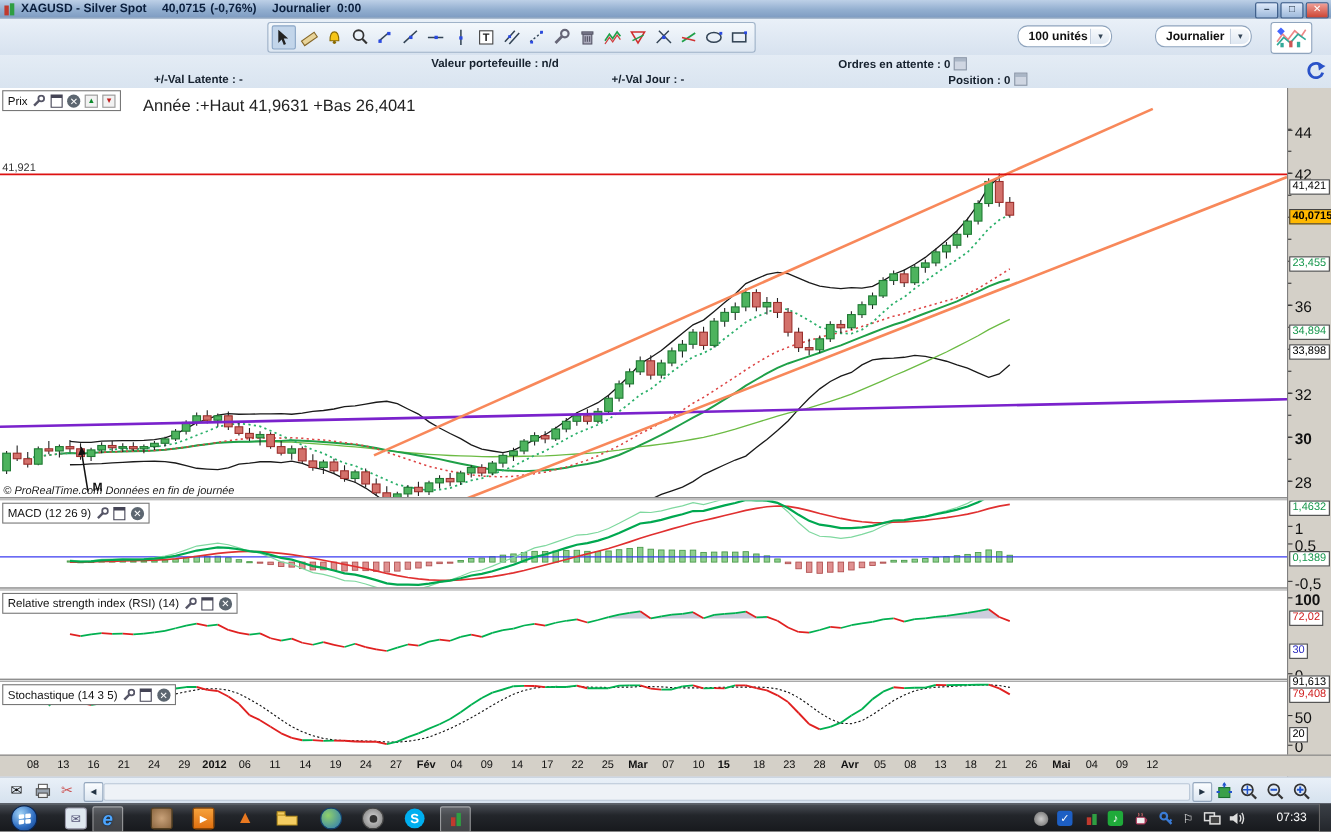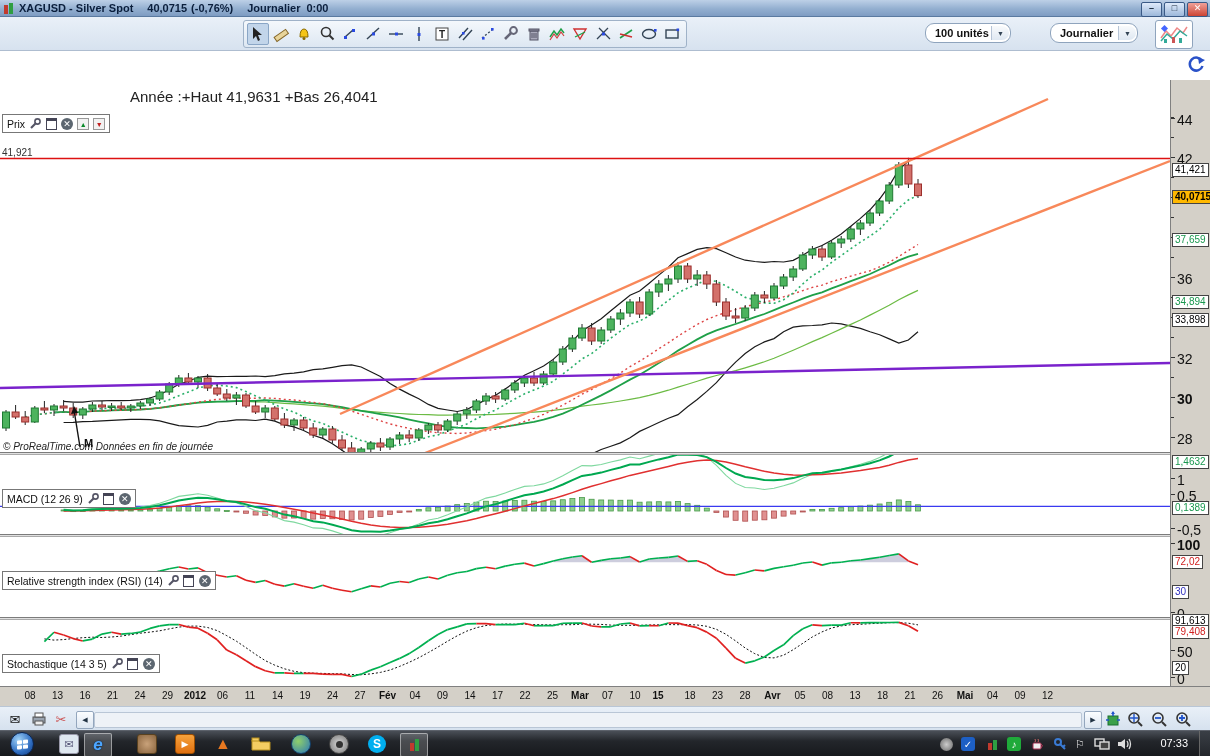--- a/index.html
+++ b/index.html
@@ -30,21 +30,21 @@
   
   #acct{position:absolute;left:0;top:50px;width:1210px;height:30px;background:linear-gradient(#e4ecf5,#d9e4f0);border-bottom:1px solid #c2cfdf;}
   #acct .lbl{position:absolute;font-weight:bold;font-size:10.5px;color:#16212e;white-space:nowrap;}
   .sheet-ico{display:inline-block;width:10px;height:10px;background:#cfd6e2;border:1px solid #8b97a8;vertical-align:-2px;margin-left:3px;
     box-shadow:inset 0 3px 0 #aab6c6;}
   
   #chart{position:absolute;left:0;top:80px;width:1210px;height:626px;background:#fff;}
   .panelsvg{position:absolute;left:0;background:#fff;}
   .split{position:absolute;left:0;width:1210px;height:3px;background:#e0e0e0;border-top:1px solid #7c7c7c;border-bottom:1px solid #aaa;box-sizing:border-box;}
   .phead{position:absolute;background:#fff;border:1px solid #777;display:flex;align-items:center;gap:4px;
-    padding:1px 4px;font-size:10.5px;height:15px;z-index:5;margin-top:32px;}
+    padding:1px 4px;font-size:10.5px;height:15px;z-index:5;}
   .phico{width:12px;height:12px;display:flex;align-items:center;justify-content:center;}
   .cclose{width:12px;height:12px;border-radius:50%;background:#5c6670;color:#fff;font-size:9px;line-height:12px;text-align:center;font-weight:bold;}
   .arrbox{width:12px;height:12px;border:1px solid #999;background:#f2f2f2;font-size:7px;line-height:11px;text-align:center;box-sizing:border-box;}
   #yearstats{position:absolute;left:130px;top:88px;font-size:15px;color:#222;z-index:4;white-space:nowrap;}
   #alertlabel{position:absolute;left:2px;top:147px;font-size:10px;color:#333;z-index:4;}
   #copyright{position:absolute;left:3px;top:441px;font-size:10px;color:#222;z-index:4;font-style:italic;white-space:nowrap;}
   #annotM{position:absolute;left:84px;top:437px;font-weight:bold;font-size:11px;z-index:4;}
   
   #gutter{position:absolute;left:1170px;top:80px;width:40px;height:626px;background:#d4d0c8;border-left:1px solid #808080;box-sizing:border-box;}
   .tick{position:absolute;left:6px;font-size:14px;color:#111;white-space:nowrap;}
@@ -228,20 +228,31 @@
         <path d="M1 14 L6 7 L11 12 L17 4 L23 9 L27 3" stroke="#e88" fill="none" stroke-width="1.5"></path>
         <path d="M1 17 L7 10 L13 15 L20 7 L27 12" stroke="#3a9" fill="none" stroke-width="1.5"></path>
         <rect x="4" y="15" width="3" height="4" fill="#3a9"></rect>
           <rect x="12" y="13" width="3" height="6" fill="#c55"></rect>
         <rect x="19" y="14" width="3" height="5" fill="#3a9"></rect>
         <rect x="2" y="2" width="5" height="5" fill="#46f" transform="rotate(45 4.5 4.5)"></rect>
       </svg>
     </div>
   </div>
 
+  <div id="acct">
+    <div class="lbl" style="left:300px;top:2px;width:300px;text-align:center;">Valeur portefeuille : n/d</div>
+    <div class="lbl" style="left:762px;top:2px;">
+      <span>Ordres en attente : 0</span><span class="sheet-ico"></span>
+    </div>
+    <div class="lbl" style="left:140px;top:16px;">+/-Val Latente : -</div>
+    <div class="lbl" style="left:556px;top:16px;">+/-Val Jour : -</div>
+    <div class="lbl" style="left:862px;top:16px;">
+      <span>Position : 0</span><span class="sheet-ico"></span>
+    </div>
+  </div>
 
   <div id="syncico">
     <svg width="20" height="20">
       <path d="M16 6 A6.5 6.5 0 1 0 16.5 11" stroke="#2a52c8" stroke-width="2.5" fill="none"></path>
       <polygon points="12,2 19,5 13,9" fill="#2a52c8"></polygon>
     </svg>
   </div>
 
   <div id="chart">
     <svg id="svg-price" class="panelsvg" style="top:0;" width="1170" height="372">
@@ -823,21 +834,21 @@
       <div class="tick" style="top: 191px;">36</div>
       <div class="tickmark" style="top: 197px;"></div>
       <div class="tick" style="top: 271px;">32</div>
       <div class="tickmark" style="top: 277px;"></div>
       <div class="tick" style="top: 311px; font-weight: bold;">30</div>
       <div class="tickmark" style="top: 317px;"></div>
       <div class="tick" style="top: 351px;">28</div>
       <div class="tickmark" style="top: 357px;"></div>
       <div class="abox" style="top: 83px; color: rgb(0, 0, 0); background: rgb(255, 255, 255);">41,421</div>
       <div class="abox" style="top: 110px; color: rgb(0, 0, 0); background: rgb(255, 184, 0); font-weight: bold;">40,0715</div>
-      <div class="abox" style="top: 153px; color: rgb(24, 152, 78); background: rgb(255, 255, 255);">37,659</div>
+      <div class="abox" style="top: 153px; color: rgb(24, 152, 78); background: rgb(255, 255, 255);">23,455</div>
       <div class="abox" style="top: 215px; color: rgb(24, 152, 78); background: rgb(255, 255, 255);">34,894</div>
       <div class="abox" style="top: 233px; color: rgb(0, 0, 0); background: rgb(255, 255, 255);">33,898</div>
       <div class="tick" style="top: 392px;">1</div>
       <div class="tickmark" style="top: 398px;"></div>
       <div class="tick" style="top: 408px;">0,5</div>
       <div class="tickmark" style="top: 414px;"></div>
       <div class="tick" style="top: 442px;">-0,5</div>
       <div class="tickmark" style="top: 448px;"></div>
       <div class="abox" style="top: 375px; color: rgb(24, 152, 78); background: rgb(255, 255, 255);">1,4632</div>
       <div class="abox" style="top: 421px; color: rgb(24, 152, 78); background: rgb(255, 255, 255);">0,1389</div>

